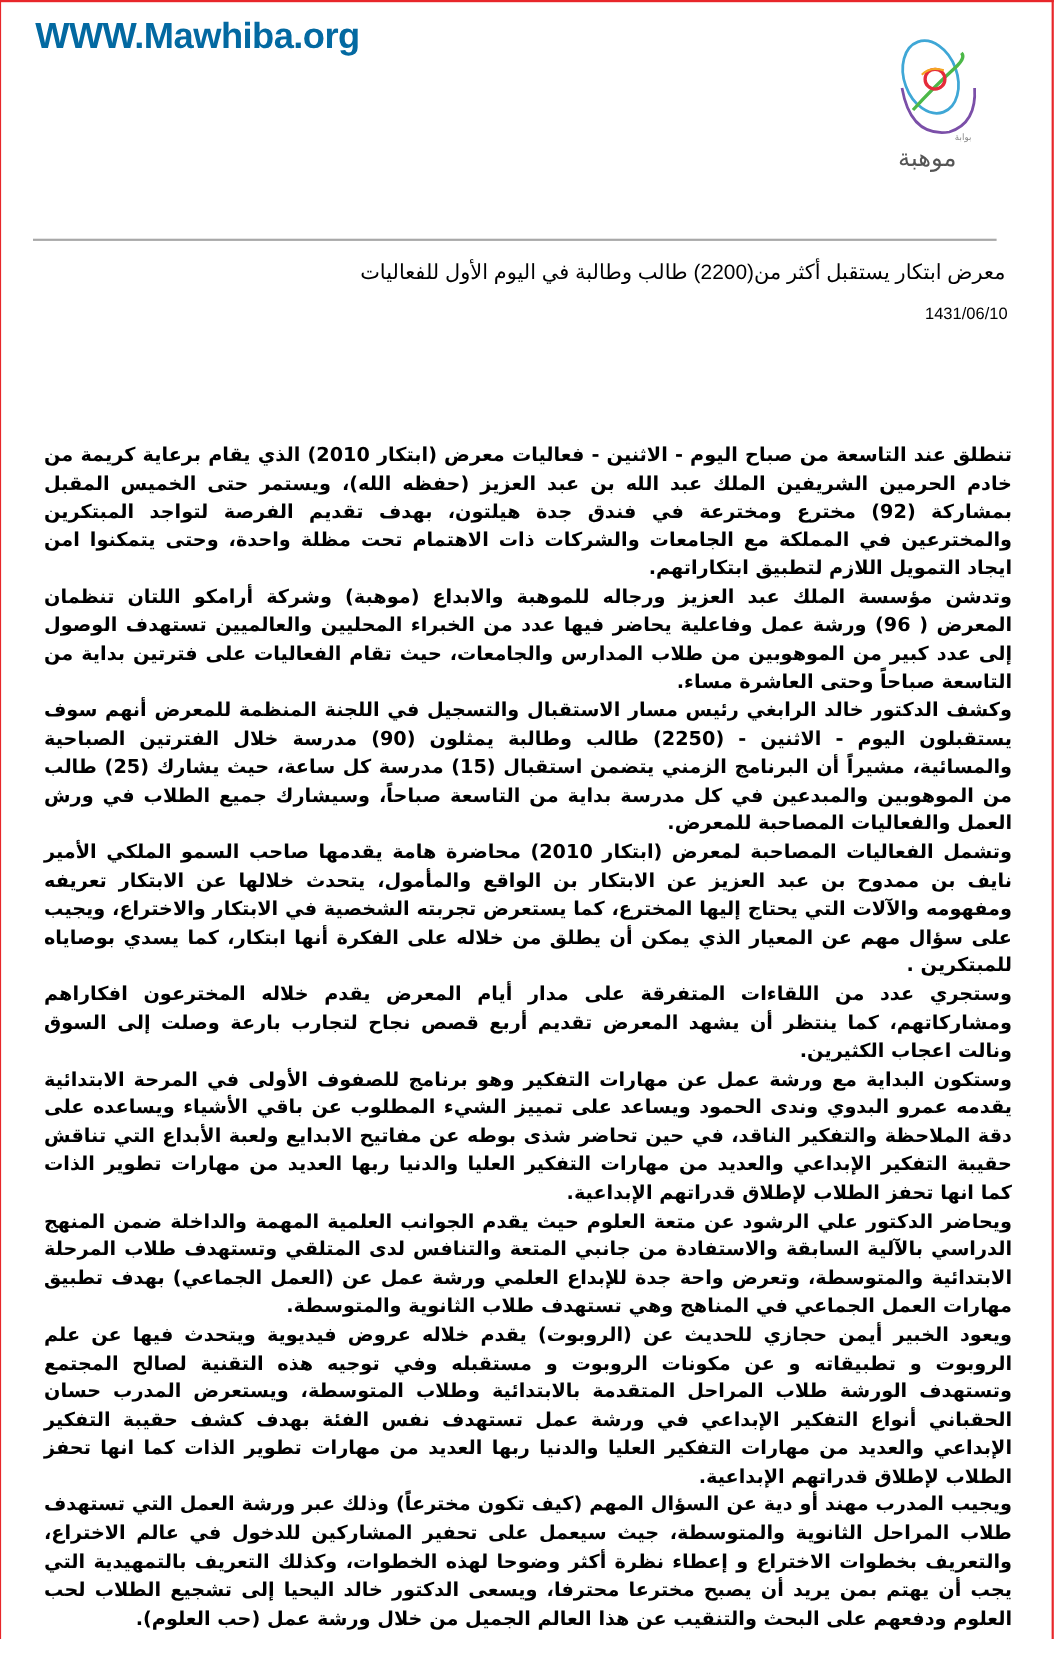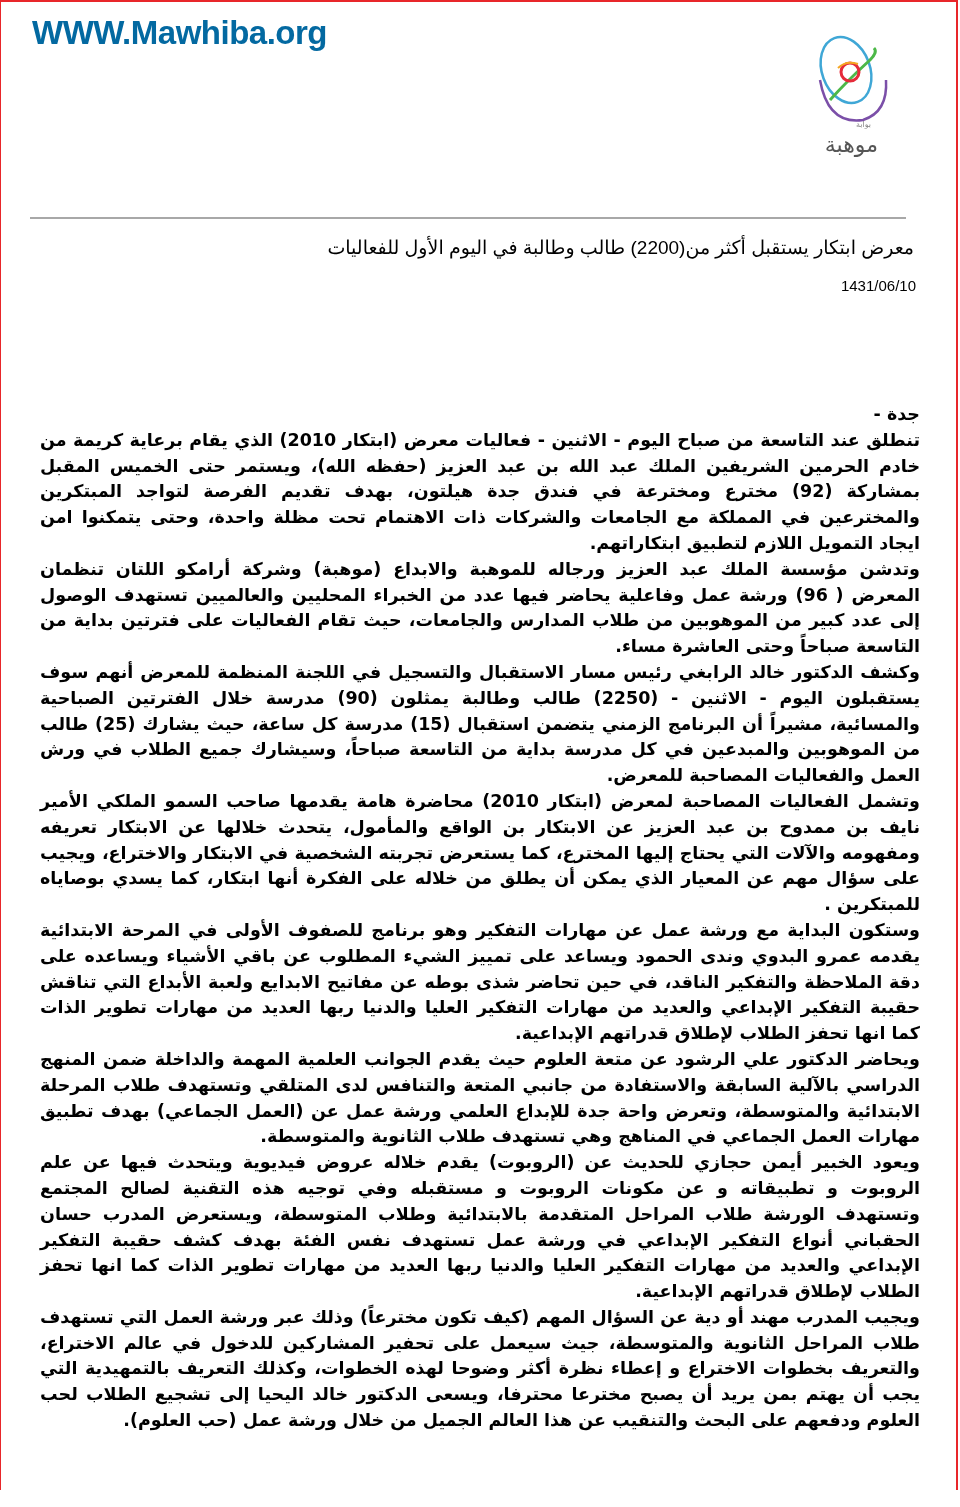--- a/index.html
+++ b/index.html
@@ -9,25 +9,25 @@
     border-top: 2px solid #e8262a; border-left: 1px solid #e8262a; border-right: 2px solid #e8262a;
     box-sizing: border-box;
   }
   .site-url {
     position: absolute; left: 32px; top: 14px;
     font-family: "Liberation Sans", sans-serif; font-weight: bold; font-size: 33px;
     color: #0369a1; letter-spacing: -0.5px;
   }
   .logo { position: absolute; left: 808px; top: 20px; width: 100px; height: 160px; }
   .logo-label {
-    position: absolute; left: 0; top: 112px; width: 70px; text-align: right;
+    position: absolute; left: 0; top: 112px; width: 70px; text-align: center;
     font-family: "DejaVu Sans", sans-serif; font-size: 22px; color: #555;
   }
   .logo-sublabel {
-    position: absolute; left: 48px; top: 100px;
+    position: absolute; left: 60px; top: 100px;
     font-family: "DejaVu Sans", sans-serif; font-size: 8px; color: #888;
   }
   .rule { position: absolute; left: 30px; top: 217px; width: 876px; height: 2px; background: #a8a8a8; }
   .headline {
     position: absolute; right: 46px; top: 236px;
     font-family: "Liberation Sans", sans-serif; font-size: 19px; color: #000;
     direction: rtl; white-space: nowrap; text-align: right;
   }
   .date {
     position: absolute; right: 44px; top: 277px;
@@ -60,22 +60,22 @@
   <span class="logo-sublabel">بوابة</span>
   <span class="logo-label">موهبة</span>
 </div>
 
 <div class="rule"></div>
 
 <div class="headline">معرض ابتكار يستقبل أكثر من(2200) طالب وطالبة في اليوم الأول للفعاليات</div>
 <div class="date">1431/06/10</div>
 
 <div class="article">
-  <p class="dateline">جدة -</p>
   <p>تنطلق عند التاسعة من صباح اليوم - الاثنين - فعاليات معرض (ابتكار 2010) الذي يقام برعاية كريمة من خادم الحرمين الشريفين الملك عبد الله بن عبد العزيز (حفظه الله)، ويستمر حتى الخميس المقبل بمشاركة (92) مخترع ومخترعة في فندق جدة هيلتون، بهدف تقديم الفرصة لتواجد المبتكرين والمخترعين في المملكة مع الجامعات والشركات ذات الاهتمام تحت مظلة واحدة، وحتى يتمكنوا امن ايجاد التمويل اللازم لتطبيق ابتكاراتهم.</p>
   <p>وتدشن مؤسسة الملك عبد العزيز ورجاله للموهبة والابداع (موهبة) وشركة أرامكو اللتان تنظمان المعرض ( 96) ورشة عمل وفاعلية يحاضر فيها عدد من الخبراء المحليين والعالميين تستهدف الوصول إلى عدد كبير من الموهوبين من طلاب المدارس والجامعات، حيث تقام الفعاليات على فترتين بداية من التاسعة صباحاً وحتى العاشرة مساء.</p>
   <p>وكشف الدكتور خالد الرابغي رئيس مسار الاستقبال والتسجيل في اللجنة المنظمة للمعرض أنهم سوف يستقبلون اليوم - الاثنين - (2250) طالب وطالبة يمثلون (90) مدرسة خلال الفترتين الصباحية والمسائية، مشيراً أن البرنامج الزمني يتضمن استقبال (15) مدرسة كل ساعة، حيث يشارك (25) طالب من الموهوبين والمبدعين في كل مدرسة بداية من التاسعة صباحاً، وسيشارك جميع الطلاب في ورش العمل والفعاليات المصاحبة للمعرض.</p>
   <p>وتشمل الفعاليات المصاحبة لمعرض (ابتكار 2010) محاضرة هامة يقدمها صاحب السمو الملكي الأمير نايف بن ممدوح بن عبد العزيز عن الابتكار بن الواقع والمأمول، يتحدث خلالها عن الابتكار تعريفه ومفهومه والآلات التي يحتاج إليها المخترع، كما يستعرض تجربته الشخصية في الابتكار والاختراع، ويجيب على سؤال مهم عن المعيار الذي يمكن أن يطلق من خلاله على الفكرة أنها ابتكار، كما يسدي بوصاياه  للمبتكرين .</p>
+  <p>وستجري عدد من اللقاءات المتفرقة على مدار أيام المعرض يقدم خلاله المخترعون افكاراهم ومشاركاتهم، كما ينتظر أن يشهد المعرض تقديم أربع قصص نجاح لتجارب بارعة وصلت إلى السوق ونالت اعجاب الكثيرين.</p>
   <p>وستكون البداية مع ورشة عمل عن مهارات التفكير وهو برنامج للصفوف الأولى في المرحة الابتدائية يقدمه عمرو البدوي وندى الحمود ويساعد على تمييز الشيء المطلوب عن باقي  الأشياء ويساعده على دقة الملاحظة والتفكير الناقد، في حين تحاضر شذى بوطه عن مفاتيح الابدايع ولعبة الأبداع التي تناقش حقيبة التفكير الإبداعي والعديد من مهارات التفكير العليا والدنيا ربها العديد من مهارات تطوير الذات كما انها تحفز الطلاب لإطلاق قدراتهم الإبداعية.</p>
   <p>ويحاضر الدكتور علي الرشود عن متعة العلوم حيث يقدم الجوانب العلمية المهمة والداخلة ضمن المنهج الدراسي بالآلية السابقة والاستفادة من جانبي المتعة والتنافس لدى المتلقي وتستهدف طلاب المرحلة الابتدائية والمتوسطة، وتعرض واحة جدة للإبداع العلمي ورشة عمل عن (العمل الجماعي) بهدف تطبيق مهارات العمل الجماعي في المناهج وهي تستهدف طلاب الثانوية والمتوسطة.</p>
   <p>ويعود الخبير أيمن حجازي للحديث عن (الروبوت) يقدم خلاله عروض فيديوية ويتحدث فيها عن علم الروبوت و تطبيقاته و عن مكونات الروبوت و مستقبله وفي توجيه هذه التقنية لصالح المجتمع وتستهدف الورشة طلاب المراحل المتقدمة بالابتدائية وطلاب المتوسطة، ويستعرض المدرب حسان الحقباني أنواع التفكير الإبداعي في ورشة عمل تستهدف نفس الفئة بهدف  كشف حقيبة التفكير الإبداعي والعديد من مهارات التفكير العليا والدنيا ربها العديد من مهارات تطوير  الذات كما انها تحفز الطلاب لإطلاق قدراتهم الإبداعية.</p>
   <p>ويجيب المدرب مهند أو دية عن السؤال المهم (كيف تكون مخترعاً) وذلك عبر ورشة العمل التي تستهدف طلاب المراحل الثانوية والمتوسطة، جيث سيعمل على تحفير المشاركين للدخول في عالم الاختراع، والتعريف بخطوات الاختراع و إعطاء نظرة أكثر وضوحا لهذه الخطوات، وكذلك التعريف بالتمهيدية التي يجب أن يهتم بمن يريد أن يصبح مخترعا محترفا، ويسعى الدكتور خالد اليحيا إلى تشجيع الطلاب لحب العلوم ودفعهم على البحث والتنقيب عن هذا العالم الجميل من خلال ورشة عمل (حب العلوم).</p>
 </div>
 
 </body></html>

